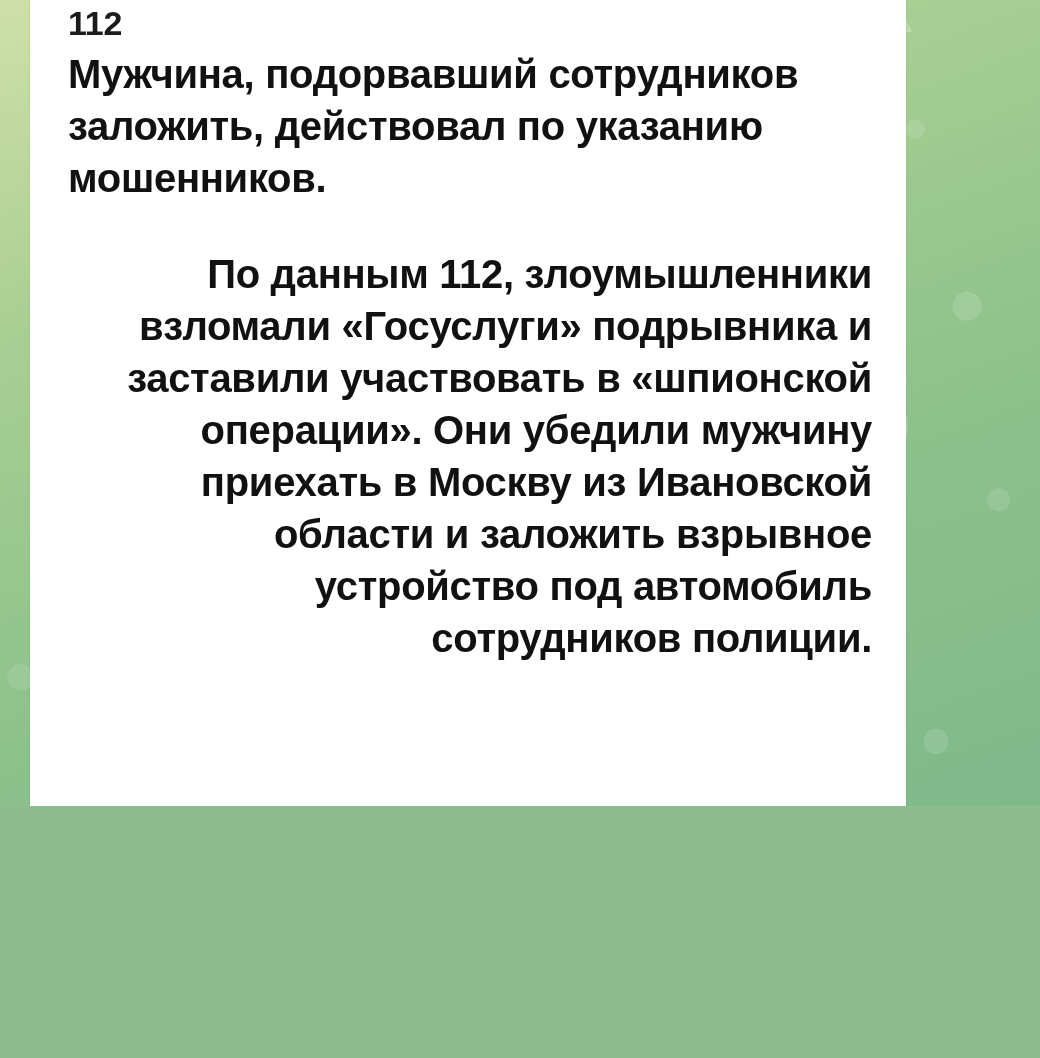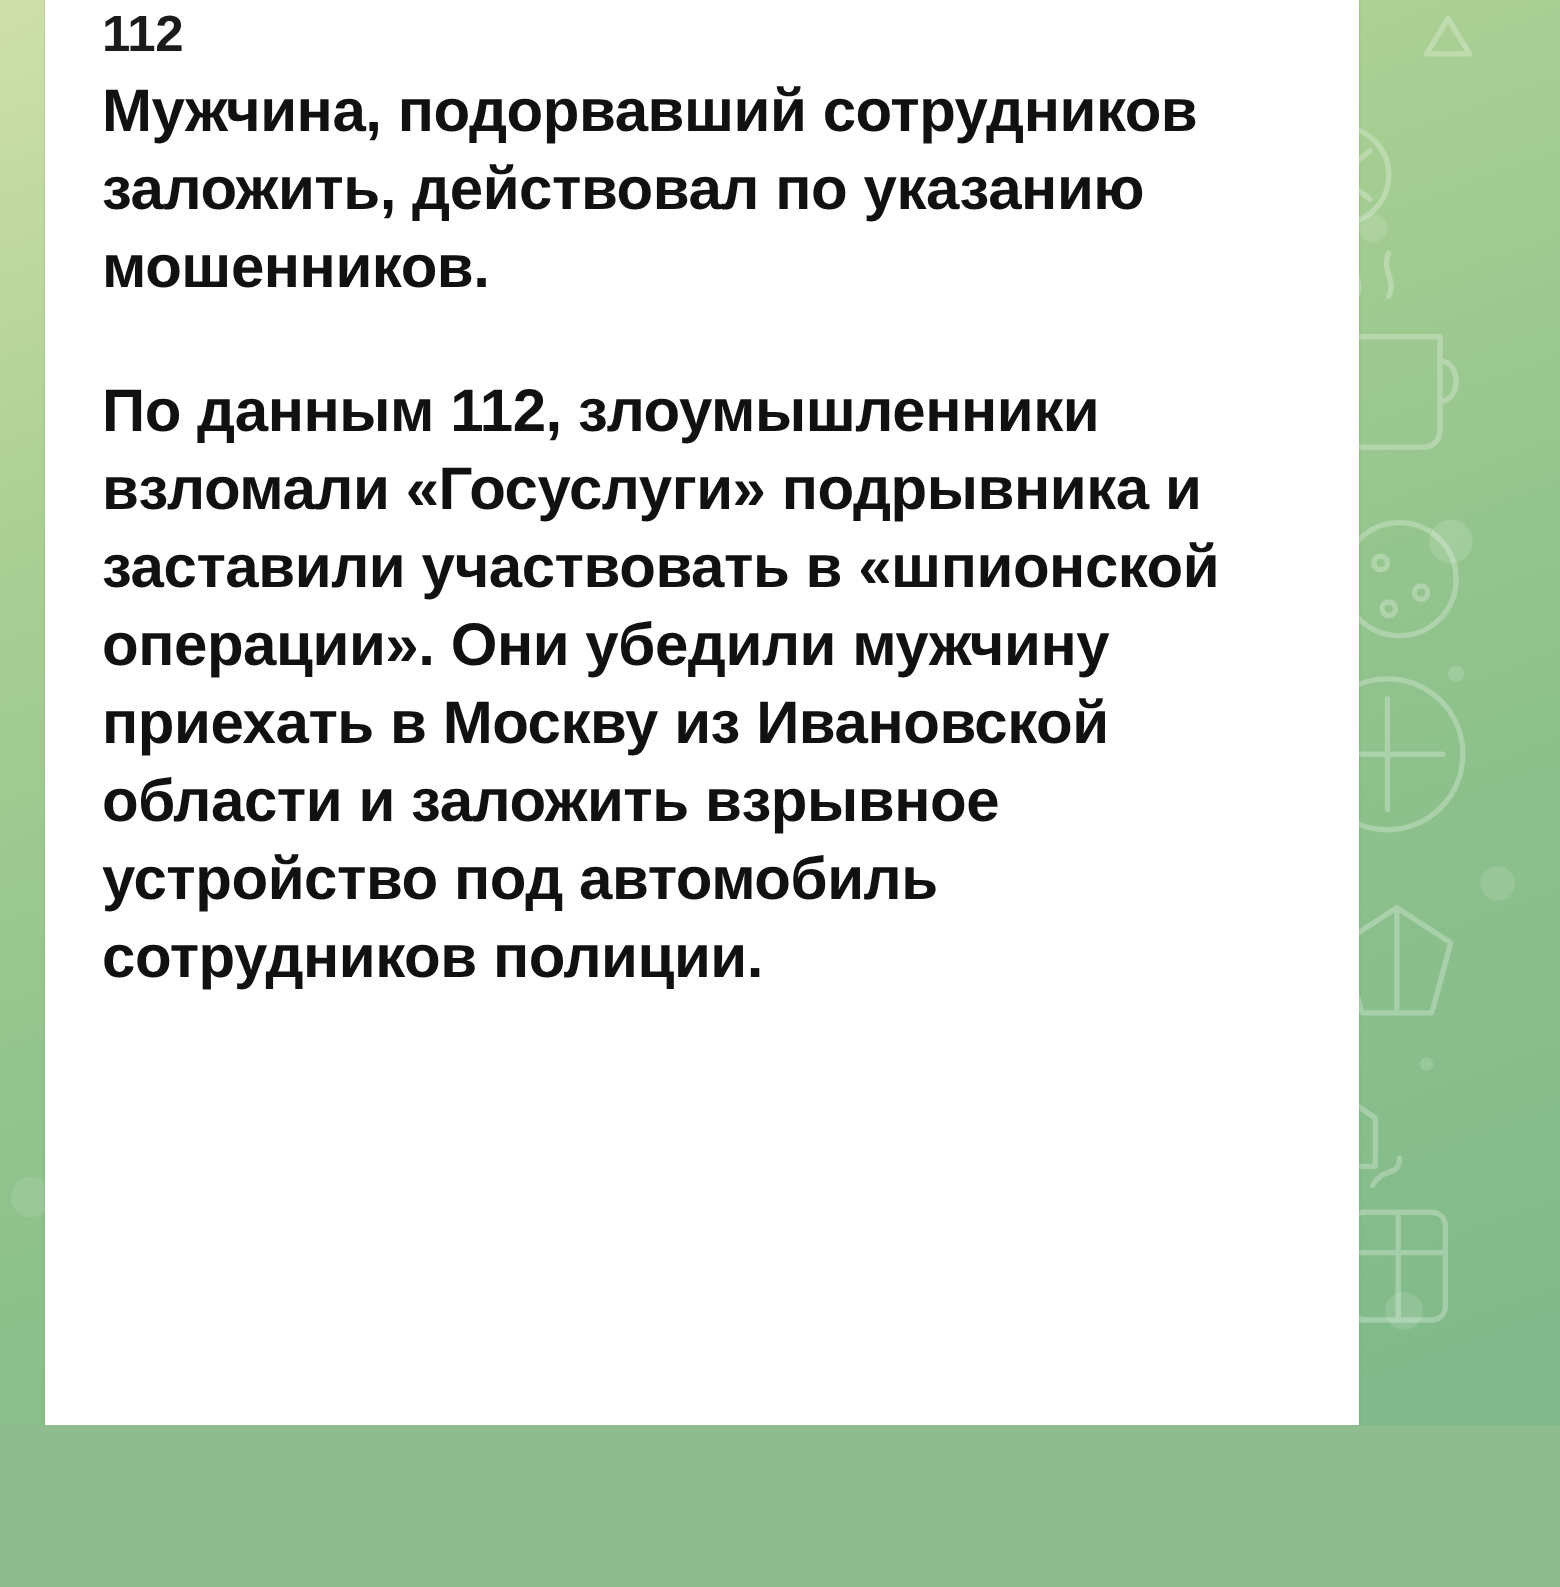--- a/index.html
+++ b/index.html
@@ -11,21 +11,21 @@
     height: 1058px;
     overflow: hidden;
     font-family: "Liberation Sans", sans-serif;
     background: #8fbc8f;
   }
 
   
   .chat-root {
     position: relative;
     width: 1040px;
-    height: 950px;
+    height: 806px;
     background: linear-gradient(160deg, #cfe0a8 0%, #a9cf93 28%, #8fc28c 60%, #7fb98a 100%);
     overflow: hidden;
   }
   .wallpaper-pattern {
     position: absolute;
     inset: 0;
     opacity: 0.30;
     background-image:
       radial-gradient(circle at 12% 8%, rgba(255,255,255,0.55) 0 10px, transparent 11px),
       radial-gradient(circle at 32% 22%, rgba(255,255,255,0.40) 0 7px, transparent 8px),
@@ -83,20 +83,21 @@
     letter-spacing: -0.3px;
     margin: 0;
     word-wrap: break-word;
   }
 
   .paragraph {
     margin: 0 0 0 0;
   }
   .paragraph + .paragraph {
     margin-top: 44px;
+    text-align: right;
   }
 </style>
 </head>
 <body>
 
 <div class="chat-root">
 
   <div class="wallpaper-pattern"></div>
 
   <div class="wallpaper-doodles">

